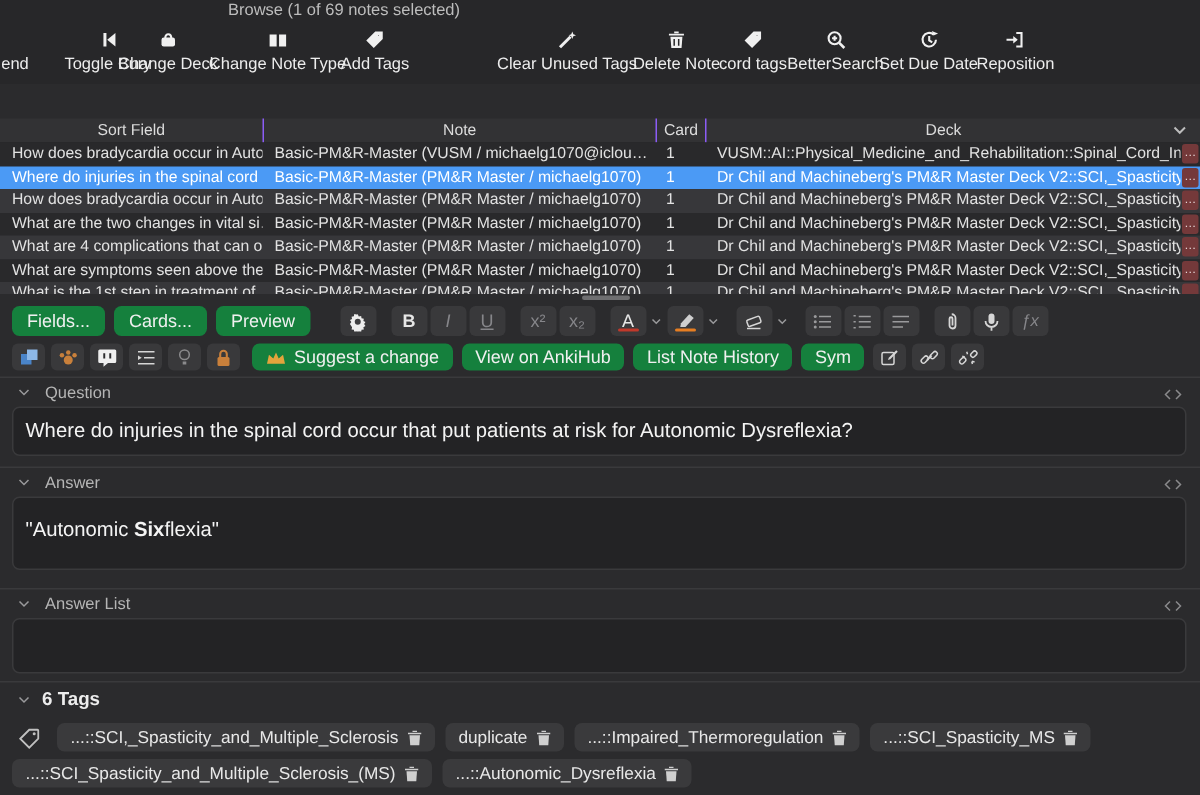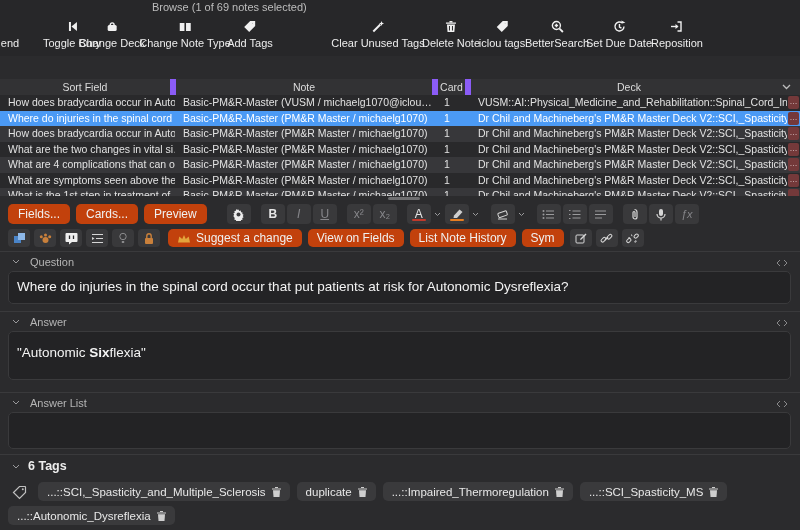--- a/index.html
+++ b/index.html
@@ -22,40 +22,40 @@
   .toggle .tg-label{font-size:9px;font-weight:bold;color:#fff;margin-left:6px;}
   .toggle .knob{position:absolute;right:2px;top:2px;width:13px;height:13px;border-radius:50%;background:#153a1e;}
   .searchinput{position:absolute;left:62px;top:58px;width:706px;height:18px;box-sizing:border-box;
       background:#1e1e20;border:1px solid #3c3c3e;border-radius:4px;color:#ececec;font-size:12px;
       padding:0 6px;font-family:"Liberation Sans",sans-serif;outline:none;}
   .searchdrop{position:absolute;left:773px;top:58px;width:21px;height:18px;border-radius:4px;background:#3574f0;
       display:flex;align-items:center;justify-content:center;}
   
   .thead{position:absolute;left:0;top:79px;width:800px;height:16px;background:#323234;border-bottom:1px solid #242426;}
   .th{position:absolute;top:0;height:16px;line-height:16px;font-size:10.5px;color:#dcdcdc;text-align:center;
-      border-right:6px solid #8b5cf6;box-sizing:border-box;overflow:hidden;}
+      border-right:1px solid #8b5cf6;box-sizing:border-box;overflow:hidden;}
   .tbody{position:absolute;left:0;top:95px;width:800px;height:101px;overflow:hidden;background:#29292b;}
   .trow{position:absolute;left:0;width:800px;height:15.5px;}
   .trow.odd{background:#29292b;}
   .trow.even{background:#37373a;}
   .trow.selected{background:#4b9af5;}
   .td{position:absolute;top:0;height:15.5px;line-height:15.5px;font-size:10.5px;color:#e2e2e2;
       white-space:nowrap;overflow:hidden;box-sizing:border-box;}
   .trow.selected .td{color:#ffffff;}
   .td.c-sort{left:0;width:175px;padding-left:8px;}
   .td.c-note{left:176px;width:260px;padding-left:7px;}
   .td.c-card{left:438px;width:31px;padding-left:6px;}
   .td.c-deck{left:471px;width:316px;padding-left:7px;}
   .flagbox{position:absolute;left:788px;top:1px;width:11px;height:13px;background:#74393a;border-radius:2px;
       color:#e8d9d9;font-size:8px;line-height:12px;text-align:center;overflow:hidden;}
   .hscroll{position:absolute;left:388px;top:197px;width:32px;height:3px;border-radius:2px;background:#6e6e70;}
   
   .ebar1{position:absolute;left:8px;top:203px;width:784px;height:22px;display:flex;align-items:center;}
   .ebar2{position:absolute;left:8px;top:228px;width:784px;height:20px;display:flex;align-items:center;}
-  .ebtn{background:#c2410c;border-radius:5px;color:#f0f0f0;font-size:12px;padding:3px 10px;margin-right:6px;white-space:nowrap;text-align:center;}
+  .ebtn{background:#15803d;border-radius:5px;color:#f0f0f0;font-size:12px;padding:3px 10px;margin-right:6px;white-space:nowrap;text-align:center;}
   .fbtn{width:24px;height:20px;background:#39393b;border-radius:4px;display:flex;align-items:center;justify-content:center;
         margin-right:2px;font-size:12px;color:#e6e6e6;position:relative;}
   .fbtn.dis{color:#86868a;}
   .fbtn .ubar{position:absolute;left:5px;bottom:3px;width:14px;height:2px;border-radius:1px;}
   .chev{width:10px;height:20px;display:flex;align-items:center;justify-content:center;margin-right:2px;}
   .gap8{width:8px;} .gap14{width:14px;}
   .sbtn{width:22px;height:18px;background:#39393b;border-radius:4px;display:flex;align-items:center;justify-content:center;margin-right:4px;}
   .ebar2 .ebtn{padding:2px 9px;display:flex;align-items:center;gap:5px;}
   .ebar1 svg,.ebar2 svg{display:block;}
   
@@ -143,21 +143,21 @@
       </span>
       <span class="tlabel">Delete Note</span>
     </div>
     <div class="tool" style="left:502px">
       <span class="ticon">
         <svg width="13" height="13" viewBox="0 0 13 13">
             <path class="f" d="M1 7L7 1h5v5L6 12 1 7z"></path>
             <circle cx="9.3" cy="3.7" r="1" fill="#272729"></circle>
           </svg>
       </span>
-      <span class="tlabel">iclou tags</span>
+      <span class="tlabel">cord tags</span>
     </div>
     <div class="tool" style="left:557px">
       <span class="ticon">
         <svg width="13" height="13" viewBox="0 0 13 13">
             <circle cx="5.5" cy="5.5" r="4"></circle>
             <path d="M8.6 8.6L12 12" stroke-width="1.8"></path>
             <path d="M5.5 3.8v3.4 M3.8 5.5h3.4"></path>
           </svg>
       </span>
       <span class="tlabel">BetterSearch</span>
@@ -386,21 +386,21 @@
           <path d="M3.8 6V4a2.2 2.2 0 0 1 4.4 0v2" stroke="#c9803b" fill="none" stroke-width="1.4"></path>
         </svg>
     </span>
     <span style="width:4px"></span>
     <span class="ebtn">
       <svg width="14" height="11" viewBox="0 0 14 11">
           <path d="M1 9.5h12L11.7 3.5 8.8 6 7 2 5.2 6 2.3 3.5z" fill="#e3a43c"></path>
         </svg>
       <span>Suggest a change</span>
     </span>
-    <span class="ebtn">View on Fields</span>
+    <span class="ebtn">View on AnkiHub</span>
     <span class="ebtn">List Note History</span>
     <span class="ebtn">Sym</span>
     <span class="sbtn">
       <svg width="12" height="12" viewBox="0 0 12 12">
           <rect x="1" y="3" width="8" height="8" rx="1" stroke="#d6d6d6" fill="none"></rect>
           <path d="M5.5 6.5l5-5 1 1-5 5-1.5.5z" fill="#d6d6d6"></path>
         </svg>
     </span>
     <span class="sbtn">
       <svg width="13" height="13" viewBox="0 0 13 13">
@@ -497,20 +497,27 @@
     <span class="pill">
       <span>...::SCI_Spasticity_MS</span>
       <svg width="9" height="10" viewBox="0 0 9 10">
           <path fill="#cfcfcf" d="M0 1.5h9v1H0z M3 0h3v1H3z"></path>
           <path fill="#cfcfcf" d="M1 3.2h7L7.5 10h-6z"></path>
         </svg>
     </span>
   </div>
   <div class="tagrow" style="left:8px;top:506px">
     <span class="pill">
+      <span>...::SCI_Spasticity_and_Multiple_Sclerosis_(MS)</span>
+      <svg width="9" height="10" viewBox="0 0 9 10">
+          <path fill="#cfcfcf" d="M0 1.5h9v1H0z M3 0h3v1H3z"></path>
+          <path fill="#cfcfcf" d="M1 3.2h7L7.5 10h-6z"></path>
+        </svg>
+    </span>
+    <span class="pill">
       <span>...::Autonomic_Dysreflexia</span>
       <svg width="9" height="10" viewBox="0 0 9 10">
           <path fill="#cfcfcf" d="M0 1.5h9v1H0z M3 0h3v1H3z"></path>
           <path fill="#cfcfcf" d="M1 3.2h7L7.5 10h-6z"></path>
         </svg>
     </span>
   </div>
 
 </div>
 

